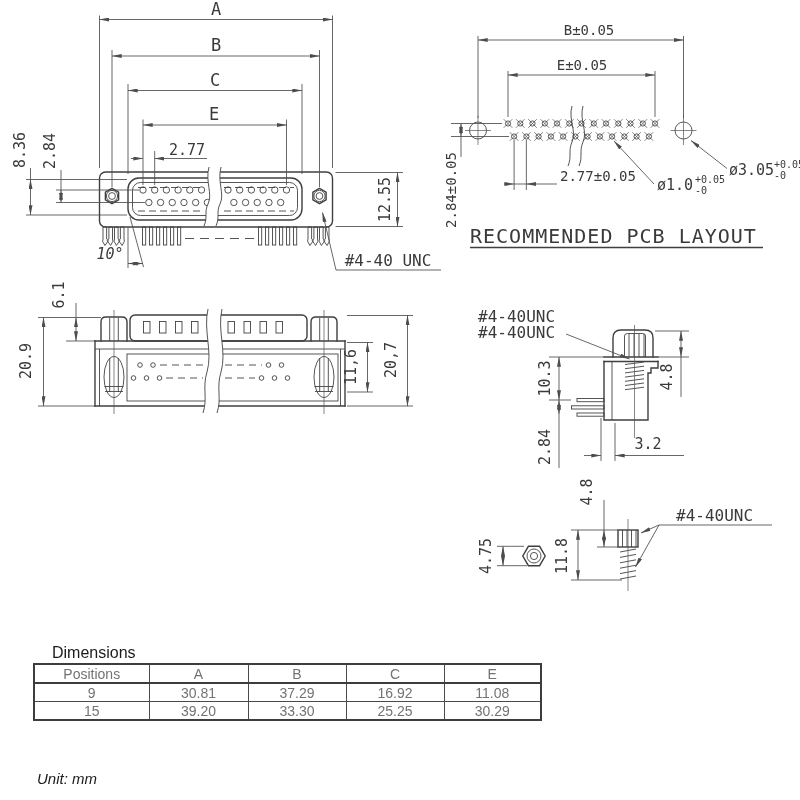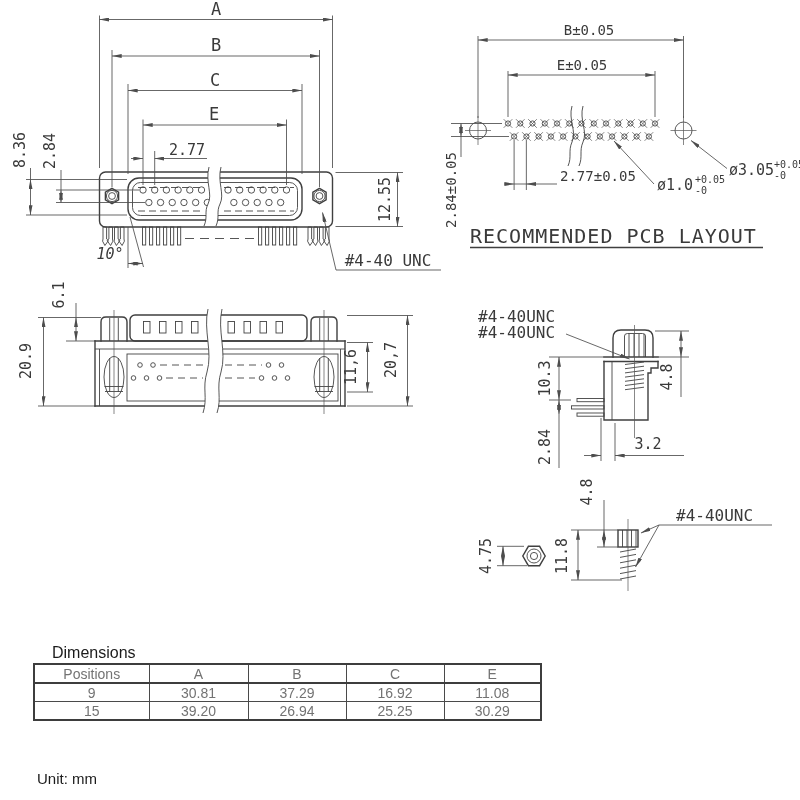--- a/index.html
+++ b/index.html
@@ -402,20 +402,20 @@
     <tr>
       <td>9</td>
       <td>30.81</td>
       <td>37.29</td>
       <td>16.92</td>
       <td>11.08</td>
     </tr>
     <tr>
       <td>15</td>
       <td>39.20</td>
-      <td>26.94</td>
+      <td>33.30</td>
       <td>25.25</td>
       <td>30.29</td>
     </tr>
   </tbody>
 </table>
-<div class="lbl" style="left:37px;top:770px;font-size:15px;">Unit: mm</div>
+<div class="lbl" style="left:37px;top:770px;font-size:15px;font-style:italic;">Unit: mm</div>
 </div>
 
 </body></html>

